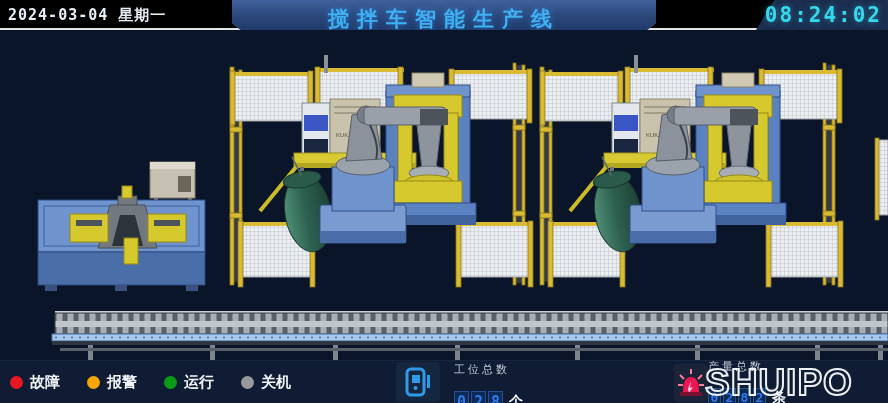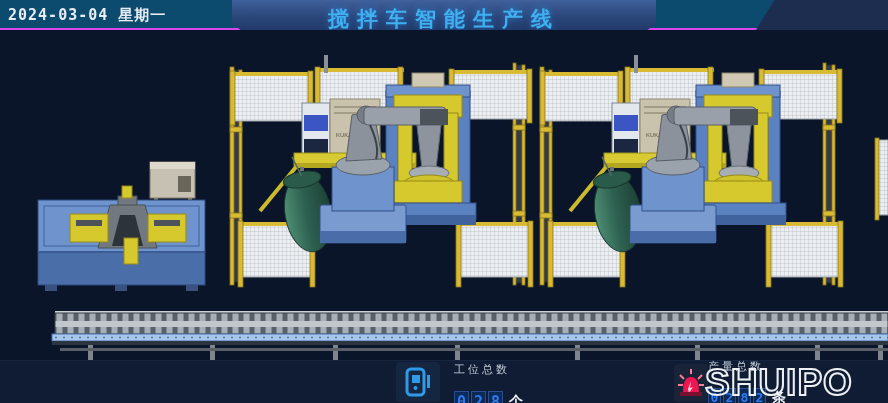--- a/index.html
+++ b/index.html
@@ -1,21 +1,21 @@
 <!DOCTYPE html>
 <html><head>
 <meta charset="utf-8">
 <style>
   * { margin:0; padding:0; box-sizing:border-box; }
   html,body { width:888px; height:403px; overflow:hidden; background:#0a1529;
     font-family:"Liberation Sans", sans-serif; }
 
   
-  .header { position:relative; width:888px; height:30px; background:#0c4a6e;
-    border-bottom:2px solid #d946ef; }
+  .header { position:relative; width:888px; height:30px; background:#000000;
+    border-bottom:2px solid #e5e5e5; }
   .header-accent-right { position:absolute; right:0; top:0; width:132px; height:30px;
     background:#1c2d4f; clip-path:polygon(14% 0,100% 0,100% 100%,0 100%); }
   .title-panel { position:absolute; left:232px; top:0; width:424px; height:38px;
     background:linear-gradient(180deg,#40619c 0%,#2a4679 45%,#1b3462 100%);
     clip-path:polygon(0 0,100% 0,100% 62%,95.5% 100%,4.5% 100%,0 62%);
     display:flex; align-items:center; justify-content:center; }
   .title-text { font-size:21px; font-weight:bold; color:#3fb0f0; letter-spacing:8px;
     text-shadow:0 0 7px rgba(47,150,255,.55); }
   .date-text { position:absolute; left:8px; top:0; height:30px; display:flex; align-items:center;
     font-family:"DejaVu Sans Mono", monospace; font-size:15px; font-weight:bold;
@@ -63,20 +63,21 @@
 </style>
 </head>
 <body>
 
 <div class="header">
   <div class="header-accent-right"></div>
   <div class="date-text">2024-03-04 星期一</div>
   <div class="title-panel">
     <span class="title-text">搅拌车智能生产线</span>
   </div>
+  <div class="time-text">08:24:02</div>
 </div>
 
 <div class="scene">
 <svg width="888" height="330" viewBox="0 0 888 330">
   <defs>
     <pattern id="mesh" width="4" height="4" patternUnits="userSpaceOnUse">
       <rect width="4" height="4" fill="#eceff1"></rect>
       <path d="M0 0H4M0 0V4" stroke="#b6bcc2" stroke-width="0.8"></path>
     </pattern>
     <pattern id="slats" width="11" height="21" patternUnits="userSpaceOnUse">
@@ -220,20 +221,38 @@
     <rect x="695" y="315" width="5" height="15" fill="#7e858d"></rect>
     <rect x="815" y="315" width="5" height="15" fill="#7e858d"></rect>
     <rect x="878" y="315" width="5" height="15" fill="#7e858d"></rect>
     <rect x="60" y="318" width="828" height="3" fill="#59606a"></rect>
   </g>
 </svg>
 </div>
 
 <div class="footer">
 
+  <div class="legend">
+    <div class="legend-item">
+      <span class="dot dot-fault"></span>
+      <span class="lbl">故障</span>
+    </div>
+    <div class="legend-item">
+      <span class="dot dot-alarm"></span>
+      <span class="lbl">报警</span>
+    </div>
+    <div class="legend-item">
+      <span class="dot dot-run"></span>
+      <span class="lbl">运行</span>
+    </div>
+    <div class="legend-item">
+      <span class="dot dot-off"></span>
+      <span class="lbl">关机</span>
+    </div>
+  </div>
 
   <div class="icon-tile tile-device">
     <svg width="28" height="32" viewBox="0 0 28 32">
       <rect x="3" y="3" width="17" height="26" rx="4" fill="none" stroke="#2e9ae8" stroke-width="3"></rect>
       <rect x="8" y="9" width="8" height="8" fill="#2e9ae8"></rect>
       <circle cx="11.5" cy="22" r="2" fill="#2e9ae8"></circle>
       <line x1="24.5" y1="9" x2="24.5" y2="22" stroke="#2e9ae8" stroke-width="3"></line>
     </svg>
   </div>
   <div class="counter-body counter-station">

